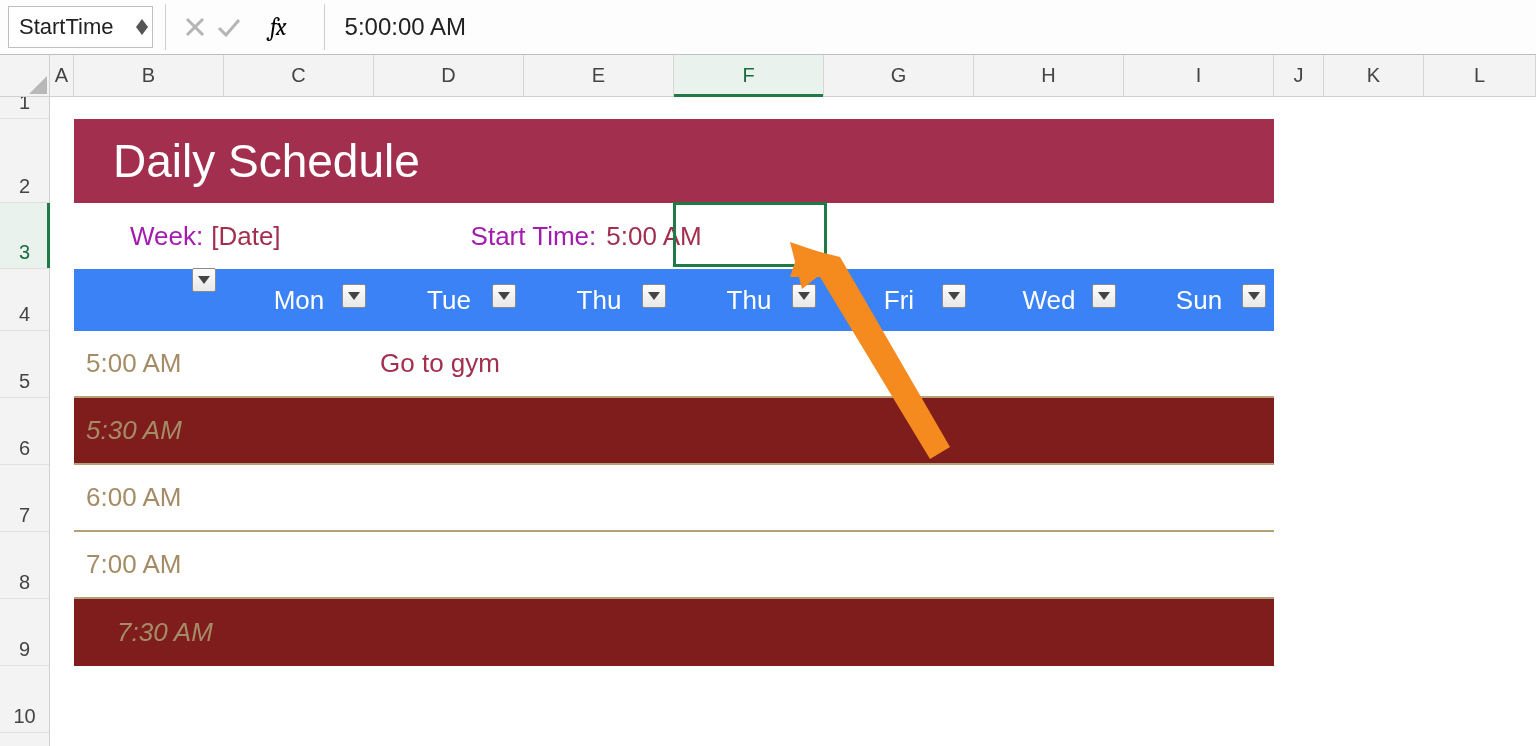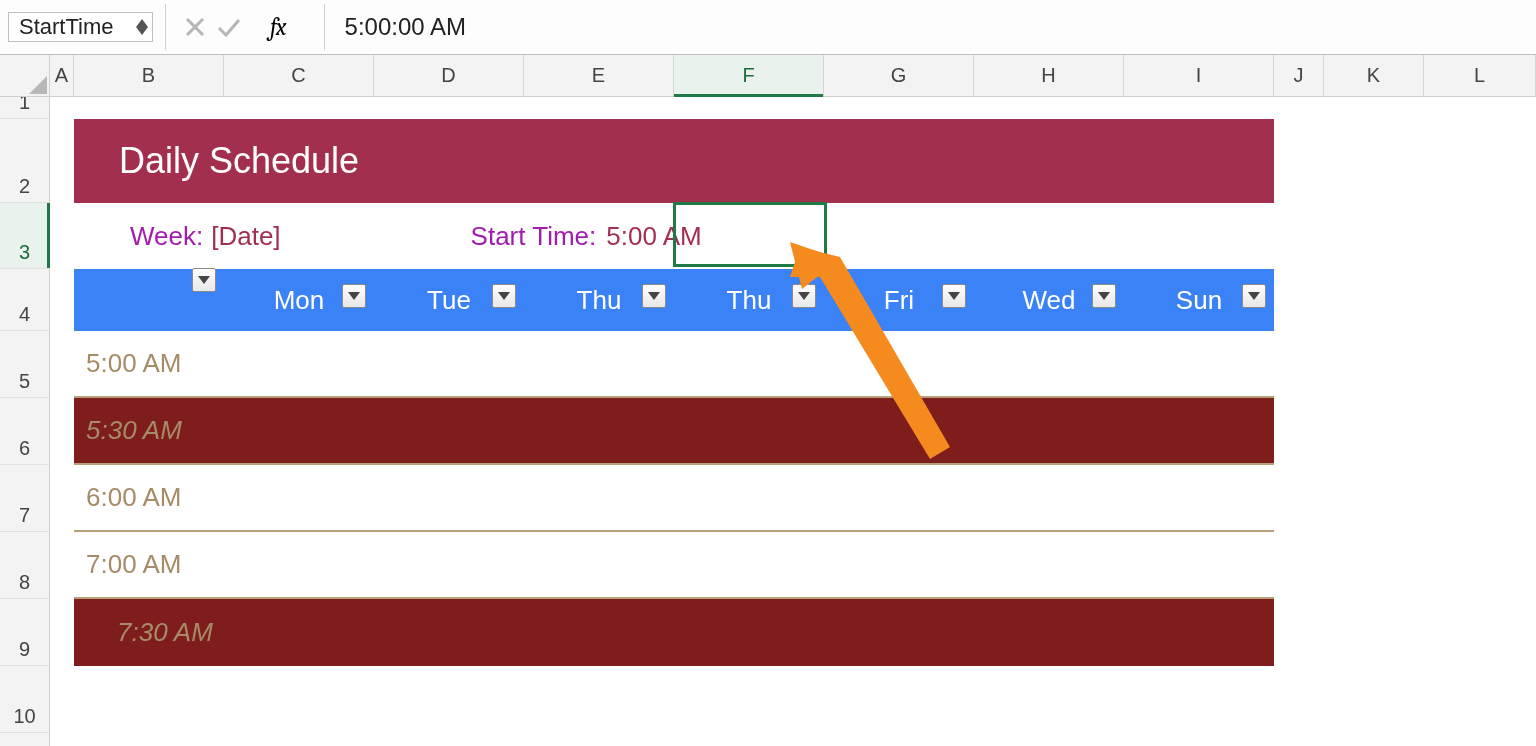--- a/index.html
+++ b/index.html
@@ -1,20 +1,20 @@
 <!DOCTYPE html>
 <html><head>
 <meta charset="utf-8">
 <style>
   * { box-sizing: border-box; }
   html, body { margin: 0; padding: 0; font-family: "Segoe UI", Arial, sans-serif; background: #fff; width: 1536px; height: 746px; overflow: hidden; }
 
   
   .formula-bar { display: flex; align-items: center; height: 55px; background: #fdfdfd; border-bottom: 1px solid #bfbfbf; }
-  .name-box { width: 145px; height: 30px; margin: 6px 0 6px 8px; background: #fff; border: 1px solid #c0c0c0; display: flex; align-items: center; position: relative; }
+  .name-box { width: 145px; height: 42px; margin: 6px 0 6px 8px; background: #fff; border: 1px solid #c0c0c0; display: flex; align-items: center; position: relative; }
   .name-box span { padding-left: 10px; font-size: 22px; color: #222; }
   .name-box .spinner { position: absolute; right: 4px; top: 50%; transform: translateY(-50%); display: flex; flex-direction: column; gap: 0; }
   .name-box .spinner svg { display: block; }
   .fb-sep { width: 1px; height: 46px; background: #d0d0d0; margin: 0 12px; }
   .fb-btn { width: 34px; height: 34px; display: flex; align-items: center; justify-content: center; color: #9a9a9a; font-size: 26px; }
   .fb-fx { font-style: italic; font-family: "Cambria", serif; font-size: 24px; color: #000000; margin: 0 24px; letter-spacing: -1px; }
   .fb-sep2 { width: 1px; height: 46px; background: #d0d0d0; margin: 0 14px; }
   .fb-value { font-size: 24px; color: #222; padding-left: 6px; }
 
   
@@ -53,21 +53,21 @@
   
   .rh-1 { height: 22px; }
   .rh-2 { height: 84px; }
   .rh-3 { height: 66px; }
   .rh-4 { height: 62px; }
   .rh-5, .rh-6, .rh-7, .rh-8, .rh-9, .rh-10 { height: 67px; }
 
   .row { display: flex; align-items: stretch; }
 
   .title-bar { background: #a32f4e; color: #fff; display: flex; align-items: center; }
-  .title-bar h1 { margin: 17px; font-weight: 400; font-size: 36px; padding-left: 28px; }
+  .title-bar h1 { margin: 11px; font-weight: 400; font-size: 46px; padding-left: 28px; }
 
   .meta-row { display: flex; align-items: center; position: relative; }
   .meta-row .label { font-size: 26px; color: #a21caf; }
   .meta-row .value { font-size: 26px; color: #a32f4e; margin-left: 8px; }
 
   .sel-box { position: absolute; border: 3px solid #1f7a46; pointer-events: none; }
   .sel-handle { position: absolute; width: 9px; height: 9px; background: #1f7a46; bottom: -5px; right: -5px; }
 
   .day-header { background: #3b82f6; color: #fff; display: flex; align-items: center; }
   .day-cell { width: 150px; flex: 0 0 150px; position: relative; display: flex; align-items: center; justify-content: center; font-size: 26px; }
@@ -232,20 +232,21 @@
               <svg width="12" height="8">
                 <polygon points="0,0 12,0 6,8" fill="#444"></polygon>
               </svg>
             </div>
         </div>
       </div>
 
       <div class="sched-row rh-5">
         <div class="time">5:00 AM</div>
         <div class="cell"></div>
+        <div class="cell">Go to gym</div>
         <div class="cell"></div>
         <div class="cell"></div>
         <div class="cell"></div>
         <div class="cell"></div>
         <div class="cell"></div>
       </div>
       <div class="sched-row alt rh-6">
         <div class="time">5:30 AM</div>
         <div class="cell"></div>
         <div class="cell"></div>

